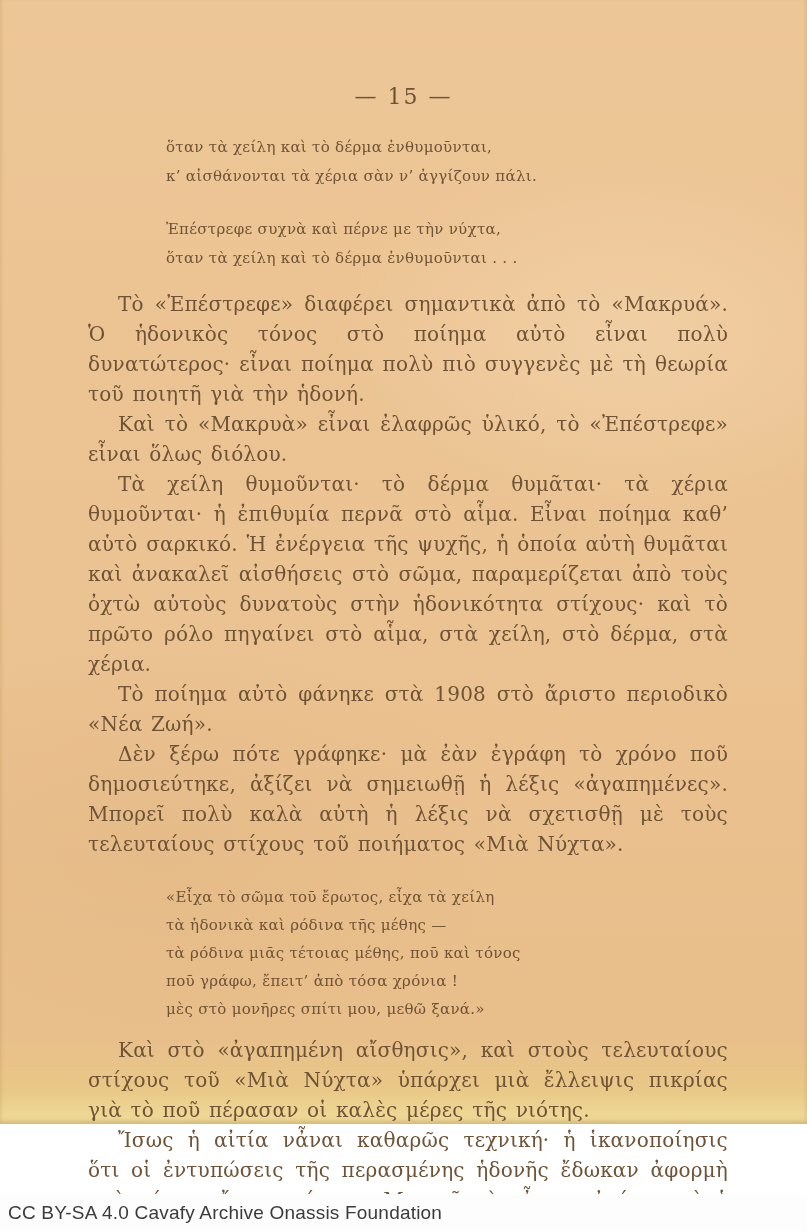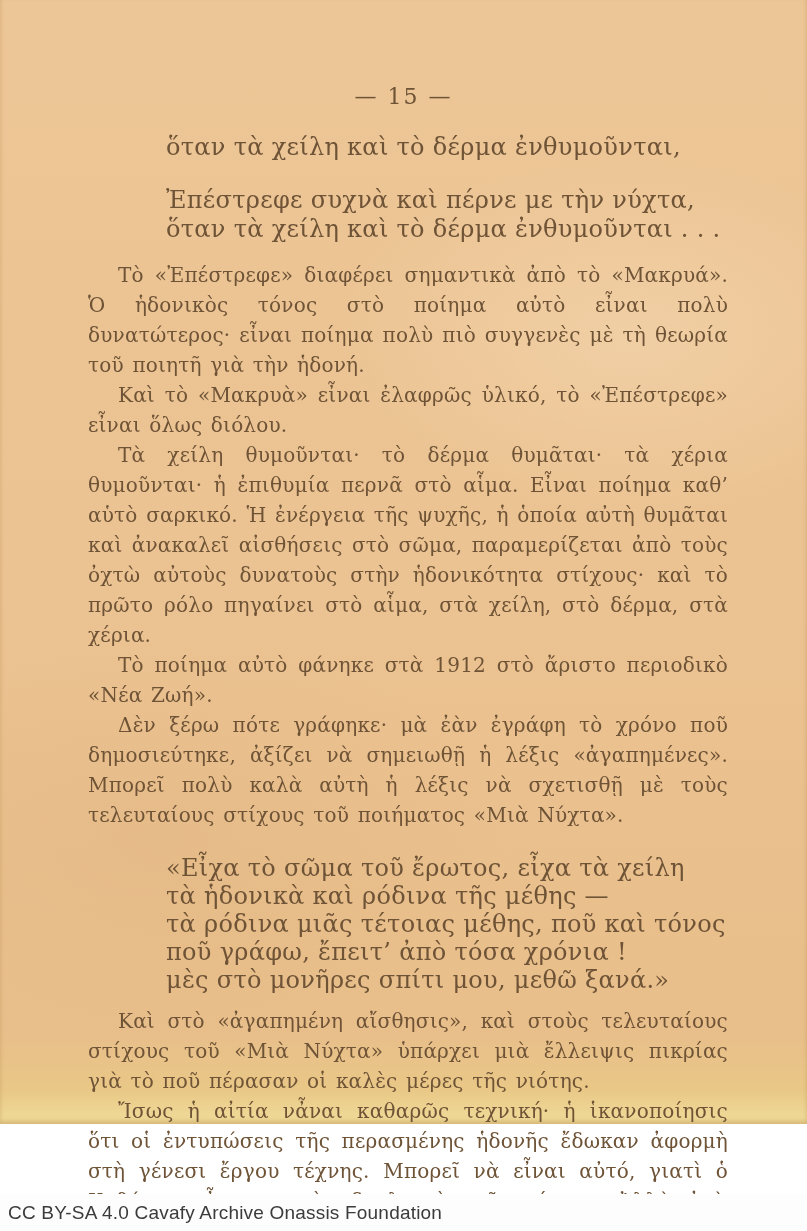--- a/index.html
+++ b/index.html
@@ -31,21 +31,21 @@
     letter-spacing: 2px;
     color: #6e5336;
   }
   .text-col {
     width: 640px;
     margin: 24px auto 0 88px;
     color: #6e5336;
   }
   .verse {
     margin-left: 78px;
-    font-size: 24px;
+    font-size: 15px;
     line-height: 29px;
     letter-spacing: .3px;
   }
   .verse-1 { margin-bottom: 24px; }
   .verse-2 { margin-bottom: 16px; }
   .verse-3 { margin-top: 24px; margin-bottom: 12px; line-height: 28px; }
   .para {
     font-size: 20px;
     line-height: 30px;
     text-align: justify;
@@ -79,31 +79,32 @@
 <div class="scan">
 
   <div class="paper">
 
     <div class="page-number">— 15 —</div>
 
     <div class="text-col">
 
       <div class="verse verse-1">
         <div>ὅταν τὰ χείλη καὶ τὸ δέρμα ἐνθυμοῦνται,</div>
+        <div>κ’ αἰσθάνονται τὰ χέρια σὰν ν’ ἀγγίζουν πάλι.</div>
       </div>
 
       <div class="verse verse-2">
         <div>Ἐπέστρεφε συχνὰ καὶ πέρνε με τὴν νύχτα,</div>
         <div>ὅταν τὰ χείλη καὶ τὸ δέρμα ἐνθυμοῦνται . . .</div>
       </div>
 
       <p class="para">Τὸ «Ἐπέστρεφε» διαφέρει σημαντικὰ ἀπὸ τὸ «Μακρυά». Ὁ ἡδονικὸς τόνος στὸ ποίημα αὐτὸ εἶναι πολὺ δυνατώτερος· εἶναι ποίημα πολὺ πιὸ συγγενὲς μὲ τὴ θεωρία τοῦ ποιητῆ γιὰ τὴν ἡδονή.</p>
       <p class="para">Καὶ τὸ «Μακρυὰ» εἶναι ἐλαφρῶς ὑλικό, τὸ «Ἐπέστρεφε» εἶναι ὅλως διόλου.</p>
       <p class="para">Τὰ χείλη θυμοῦνται· τὸ δέρμα θυμᾶται· τὰ χέρια θυμοῦνται· ἡ ἐπιθυμία περνᾶ στὸ αἷμα. Εἶναι ποίημα καθ’ αὑτὸ σαρκικό. Ἡ ἐνέργεια τῆς ψυχῆς, ἡ ὁποία αὐτὴ θυμᾶται καὶ ἀνακαλεῖ αἰσθήσεις στὸ σῶμα, παραμερίζεται ἀπὸ τοὺς ὀχτὼ αὐτοὺς δυνατοὺς στὴν ἡδονικότητα στίχους· καὶ τὸ πρῶτο ρόλο πηγαίνει στὸ αἷμα, στὰ χείλη, στὸ δέρμα, στὰ χέρια.</p>
-      <p class="para">Τὸ ποίημα αὐτὸ φάνηκε στὰ 1912 στὸ ἄριστο περιοδικὸ «Νέα Ζωή».</p>
+      <p class="para">Τὸ ποίημα αὐτὸ φάνηκε στὰ 1908 στὸ ἄριστο περιοδικὸ «Νέα Ζωή».</p>
       <p class="para">Δὲν ξέρω πότε γράφηκε· μὰ ἐὰν ἐγράφη τὸ χρόνο ποῦ δημοσιεύτηκε, ἀξίζει νὰ σημειωθῇ ἡ λέξις «ἀγαπημένες». Μπορεῖ πολὺ καλὰ αὐτὴ ἡ λέξις νὰ σχετισθῇ μὲ τοὺς τελευταίους στίχους τοῦ ποιήματος «Μιὰ Νύχτα».</p>
 
       <div class="verse verse-3">
         <div>«Εἶχα τὸ σῶμα τοῦ ἔρωτος, εἶχα τὰ χείλη</div>
         <div>τὰ ἡδονικὰ καὶ ρόδινα τῆς μέθης —</div>
         <div>τὰ ρόδινα μιᾶς τέτοιας μέθης, ποῦ καὶ τόνος</div>
         <div>ποῦ γράφω, ἔπειτ’ ἀπὸ τόσα χρόνια !</div>
         <div>μὲς στὸ μονῆρες σπίτι μου, μεθῶ ξανά.»</div>
       </div>
 

